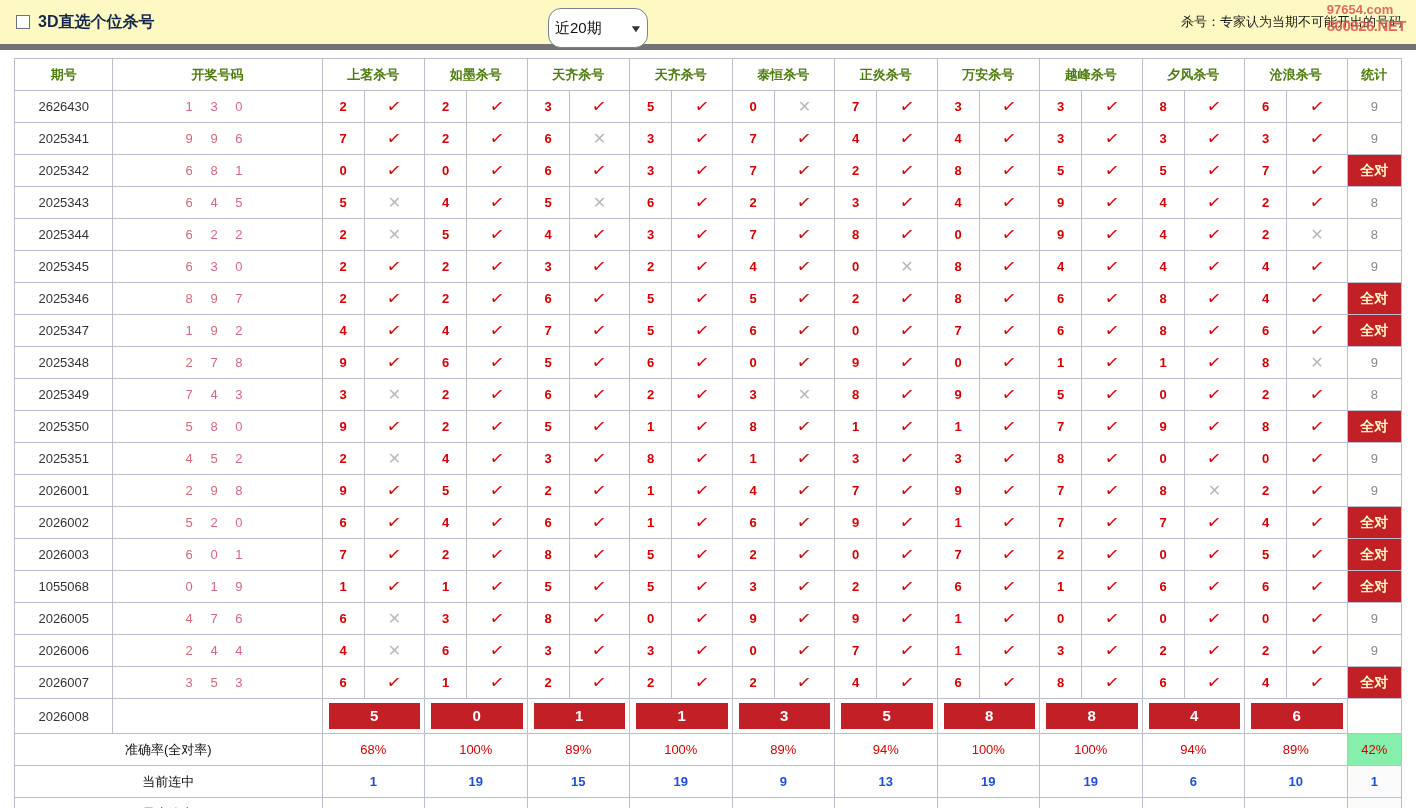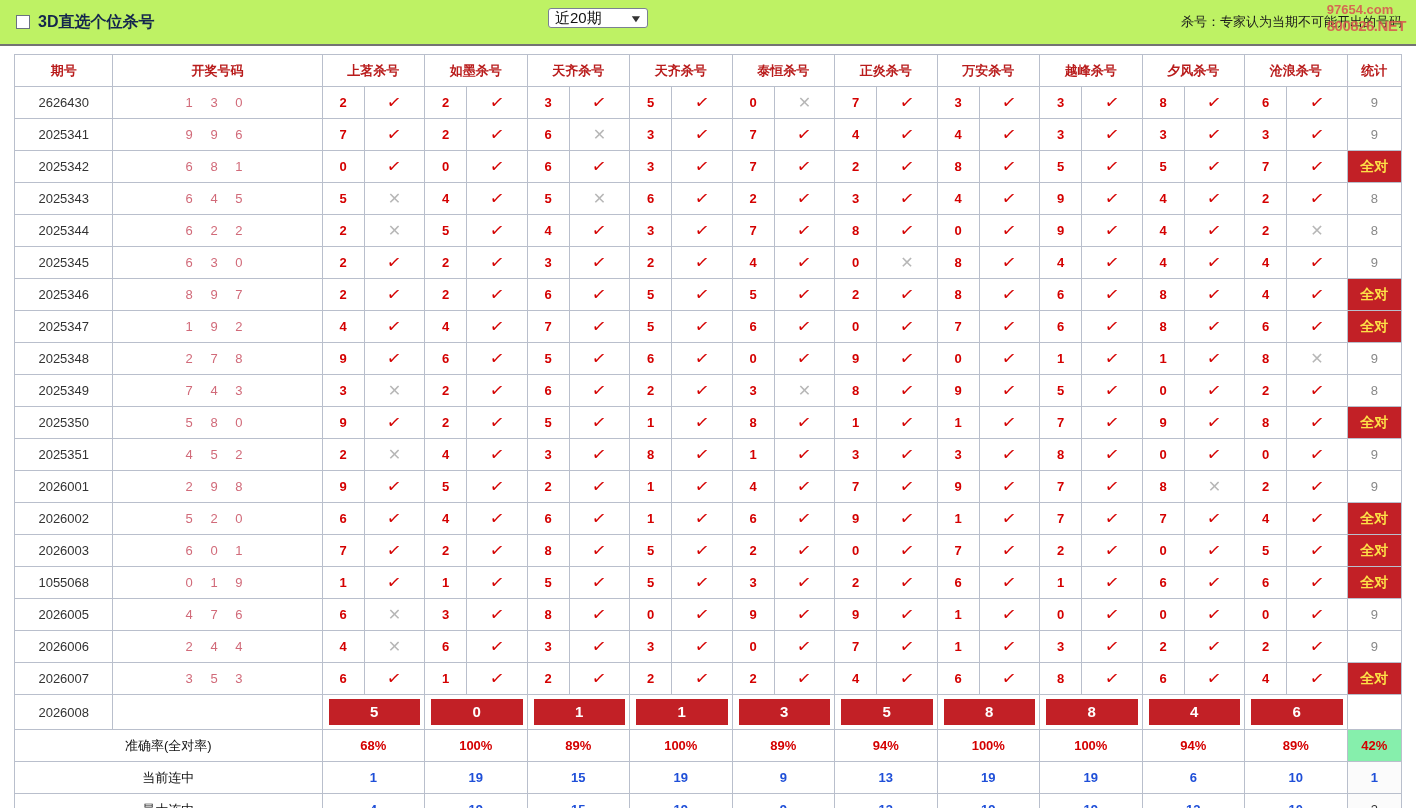--- a/index.html
+++ b/index.html
@@ -11,22 +11,22 @@
   #page {
     width: 1416px;
     height: 808px;
     position: relative;
     background: #ffffff;
     overflow: hidden;
   }
   
   .topbar {
     height: 44px;
-    background: #bef264;
-    border-bottom: 2px solid #737373;
+    background: #fef9c3;
+    border-bottom: 6px solid #737373;
     position: relative;
     display: flex;
     align-items: center;
   }
   .topbar-title {
     display: flex;
     align-items: center;
     gap: 8px;
     margin-left: 16px;
     font-size: 16px;
@@ -38,24 +38,24 @@
     height: 12px;
     border: 1px solid #6b7280;
     background: #fff;
     display: inline-block;
   }
   .period-select {
     position: absolute;
     left: 548px;
     top: 8px;
     width: 100px;
-    height: 20px;
+    height: 40px;
     background: #fff;
     border: 1px solid #7a8192;
-    border-radius: 3px;
+    border-radius: 13px;
     font-size: 15px;
     color: #111;
     display: flex;
     align-items: center;
     justify-content: space-between;
     padding: 0 6px;
     box-sizing: border-box;
   }
   .chev {
     font-size: 10px;
@@ -94,21 +94,21 @@
     border: 1px solid #b9bfcc;
     font-size: 13px;
     text-align: center;
     height: 31px;
     padding: 0;
     background: #fff;
   }
   thead th {
     background: #e7eaf1;
     font-weight: bold;
-    color: #b91c1c;
+    color: #4d7c0f;
     font-size: 15px;
     height: 34px;
   }
   td.period {
     color: #333;
     font-size: 13px;
     background: #fbfbfb;
   }
   td.draw {
     letter-spacing: 7px;
@@ -141,21 +141,21 @@
     line-height: 1;
   }
   td.stat {
     color: #888;
     font-size: 13px;
     background: #fbfbfb;
     width: 54px;
   }
   td.stat.all {
     background: #c22026;
-    color: #fde047;
+    color: #fef9c3;
     font-weight: bold;
     font-size: 14px;
   }
   
   tr.current td {
     height: 34px;
   }
   td.current-label {
     background: #c22026;
     color: #fff;
@@ -178,21 +178,21 @@
     text-align: center;
   }
   
   td.sum-label {
     font-size: 14px;
     color: #111;
     background: #fbfbfb;
   }
   td.rate {
     color: #d40000;
-    font-weight: bold;
+    font-weight: normal;
     font-size: 15px;
     background: #fffdf0;
   }
   td.rate.total {
     color: #d40000;
     background: #86efac;
     text-align: center;
   }
   td.streak {
     color: #1f4fd8;

